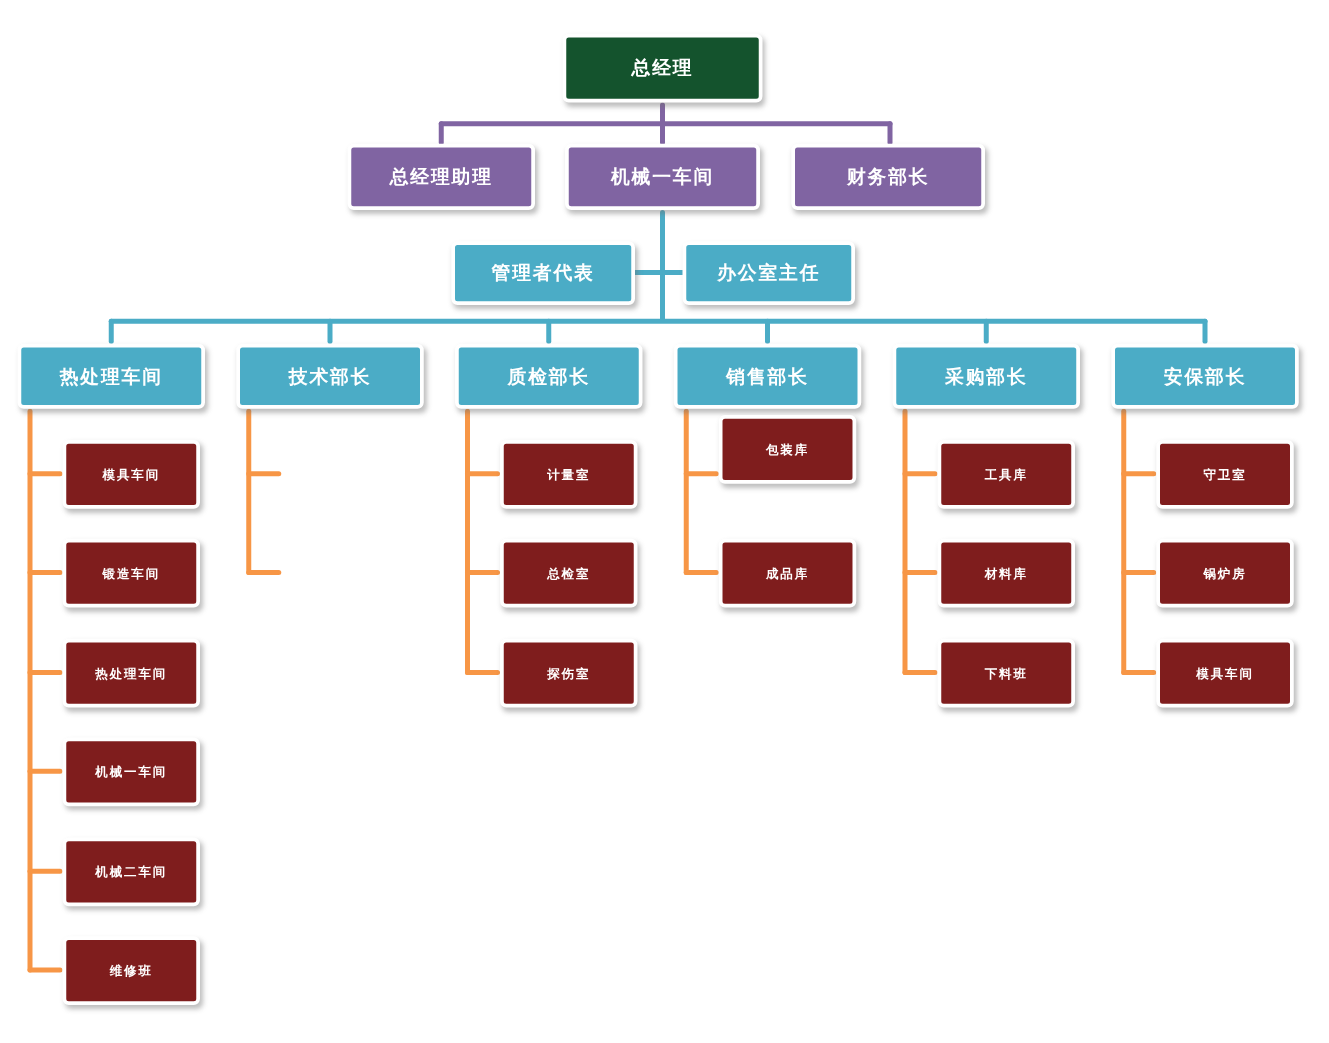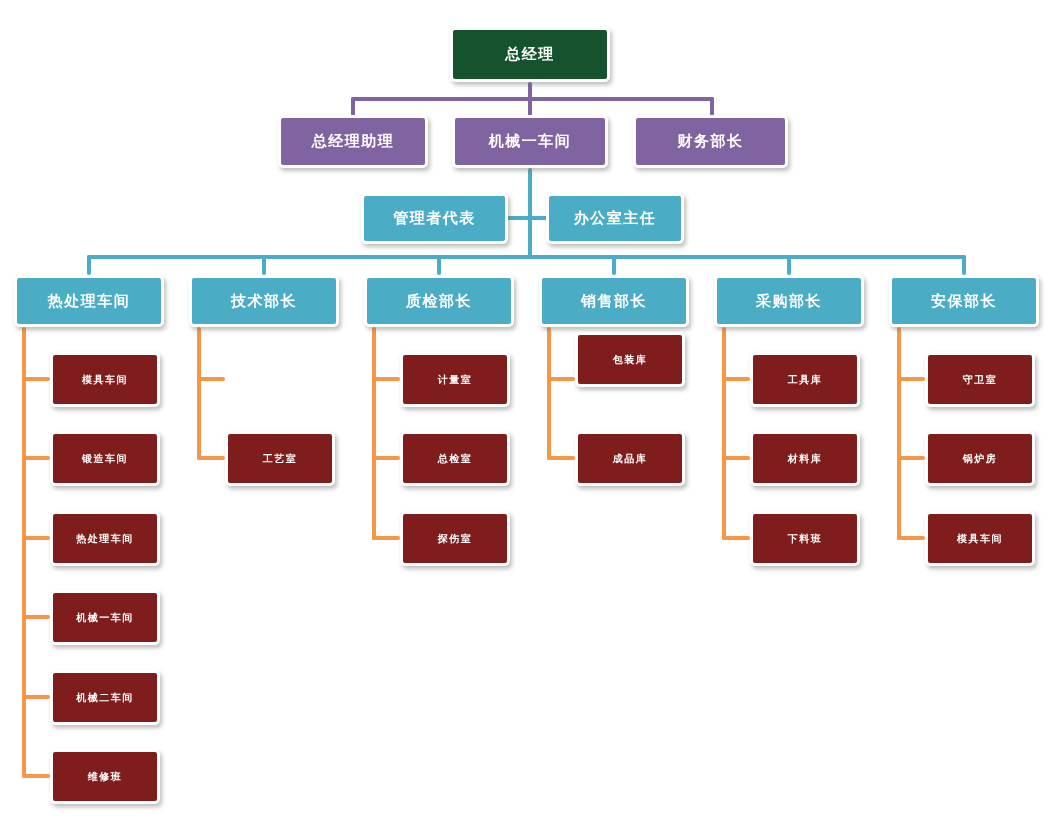--- a/index.html
+++ b/index.html
@@ -127,23 +127,20 @@
   <div class="node orange" style="left:50px;top:590px;width:110px;height:55px;">
     <span>机械一车间</span>
   </div>
   <div class="node orange" style="left:50px;top:670px;width:110px;height:55px;">
     <span>机械二车间</span>
   </div>
   <div class="node orange" style="left:50px;top:749px;width:110px;height:55px;align-items:center;">
     <span>维修班</span>
   </div>
 
-  <div class="node orange" style="left:225px;top:431px;width:110px;height:55px;">
-    <span>工艺室</span>
-  </div>
 
   <div class="node orange" style="left:400px;top:352px;width:110px;height:55px;">
     <span>计量室</span>
   </div>
   <div class="node orange" style="left:400px;top:431px;width:110px;height:55px;">
     <span>总检室</span>
   </div>
   <div class="node orange" style="left:400px;top:511px;width:110px;height:55px;">
     <span>探伤室</span>
   </div>

